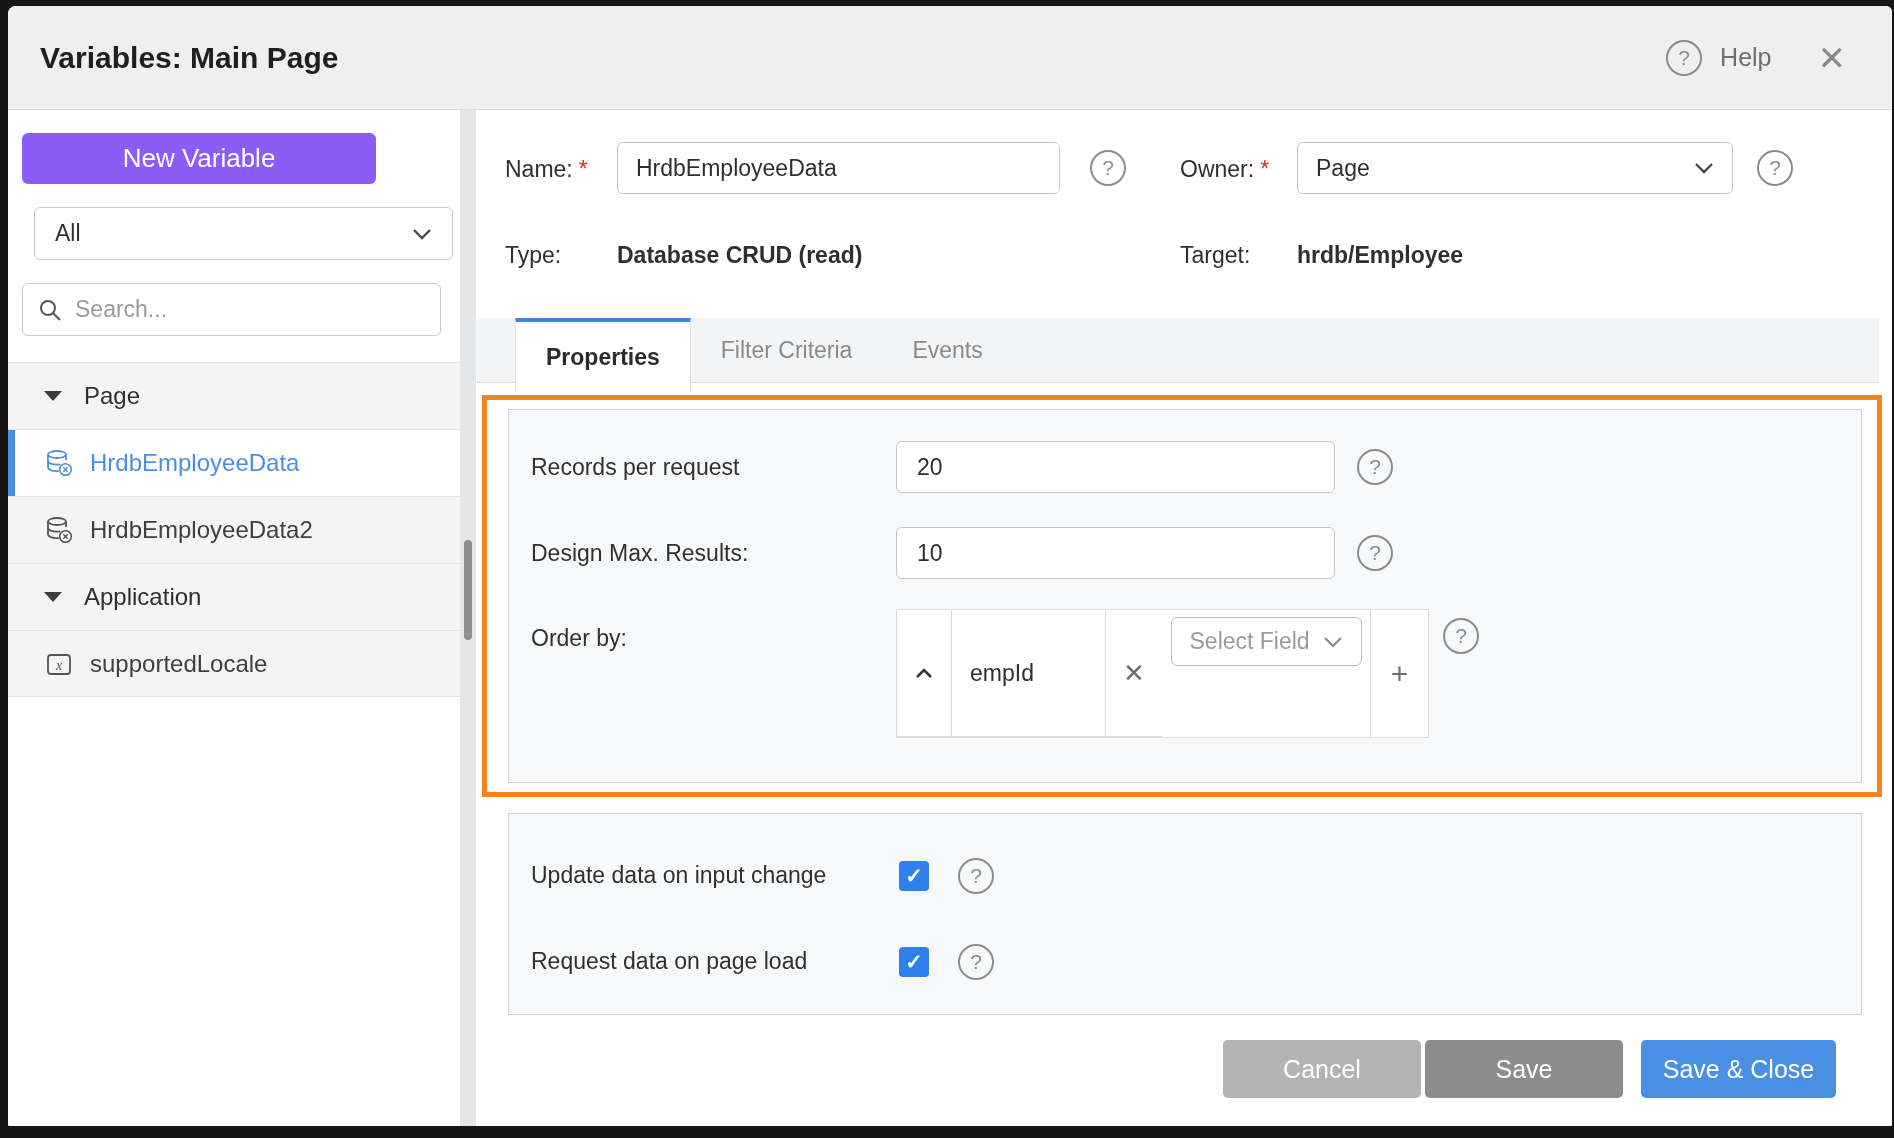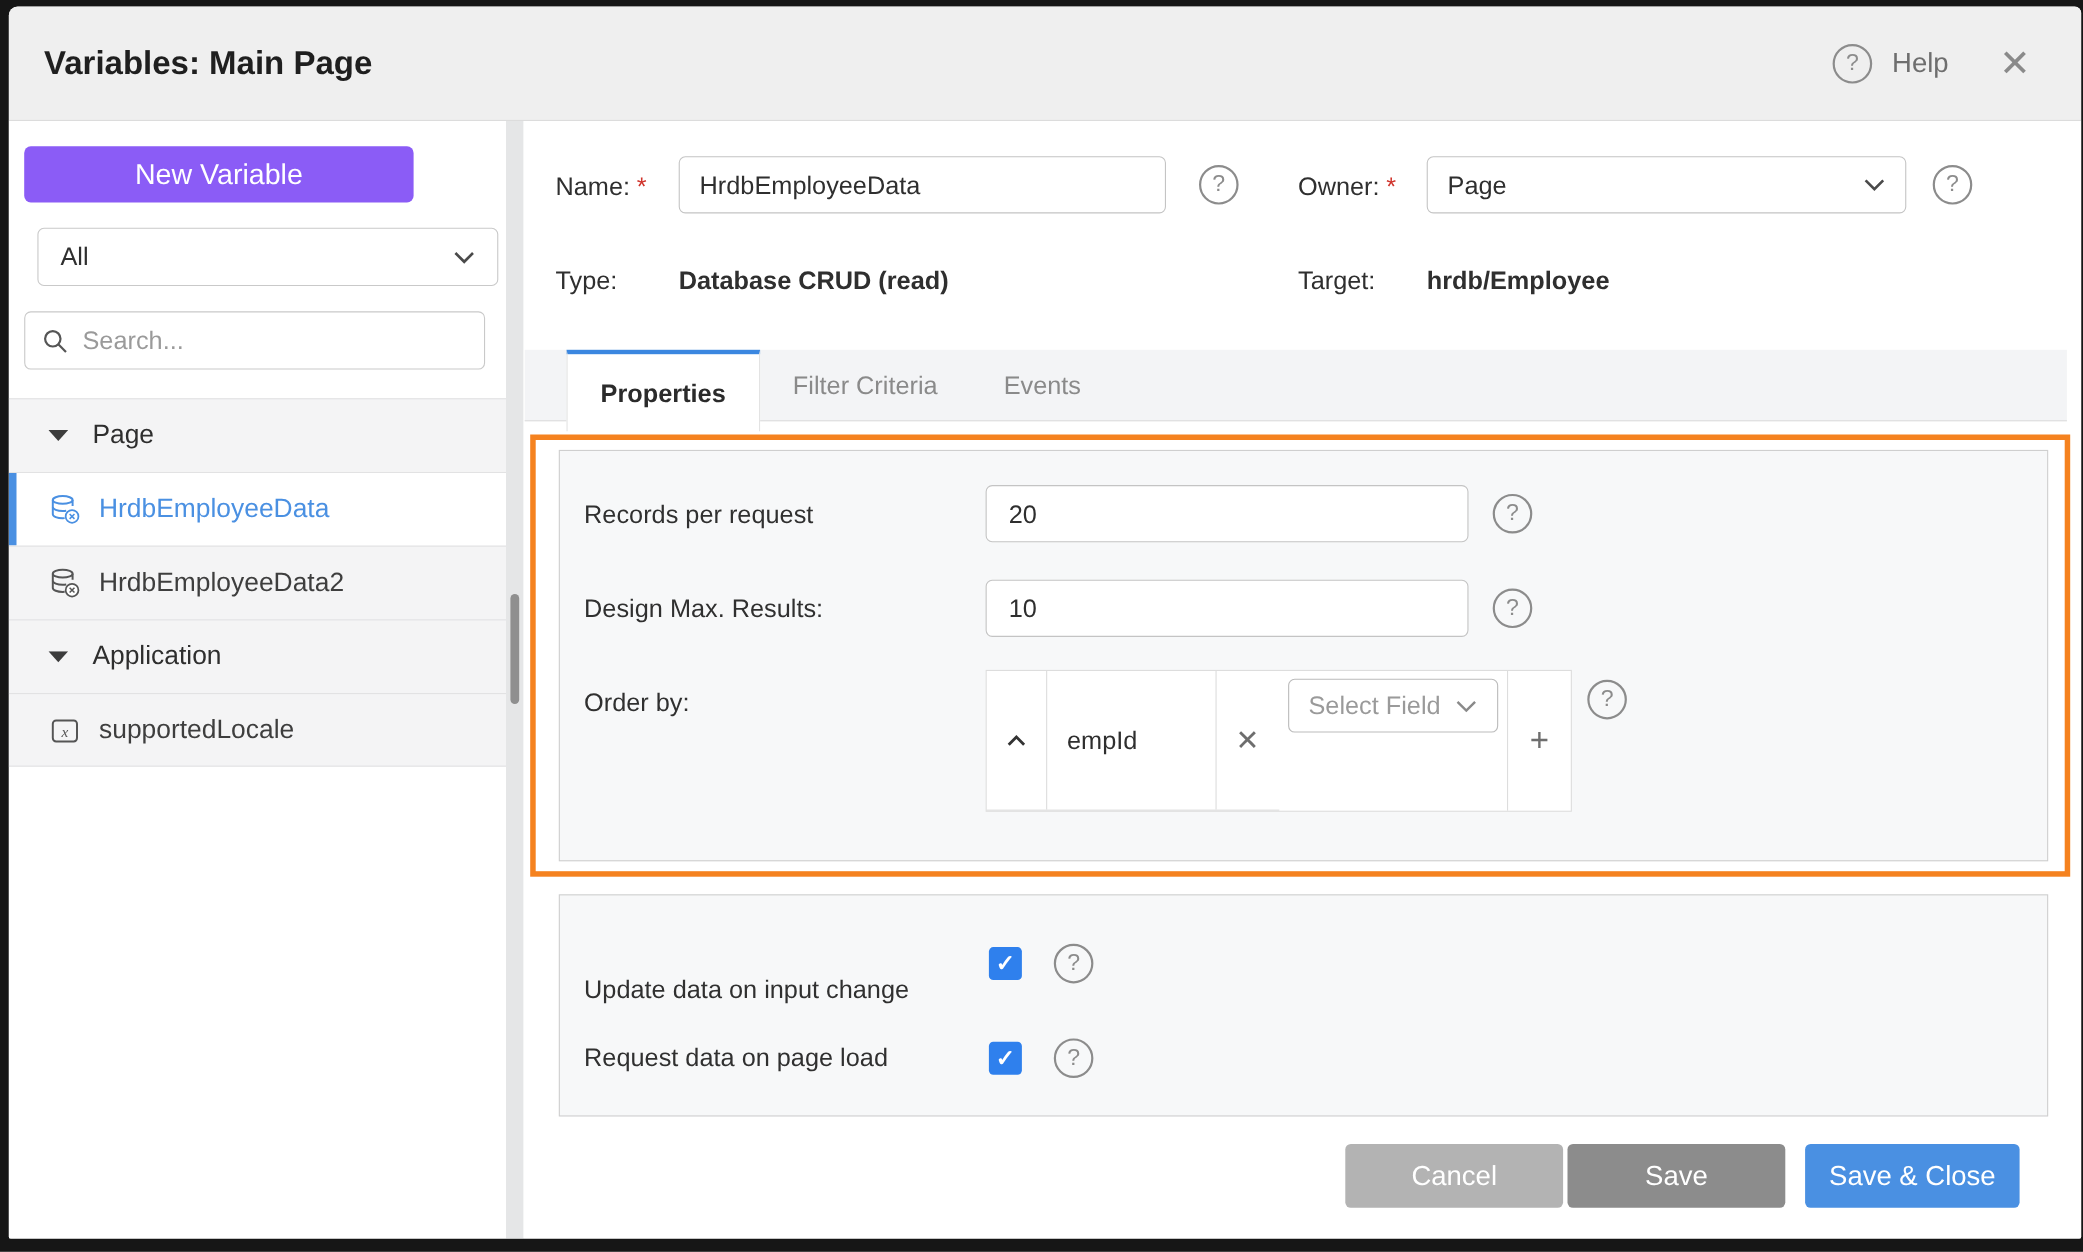--- a/index.html
+++ b/index.html
@@ -307,21 +307,21 @@
                 <span>+</span>
               </div>
           </div>
         </div>
         <div class="qcircle q-abs" style="left:934px; top:208px;">
             <span>?</span>
           </div>
       </div>
 
       <div class="panel panel-2">
-        <div class="p-label" style="left:22px; top:48px;margin-top:24px;">Update data on input change</div>
+        <div class="p-label" style="left:22px; top:48px;">Update data on input change</div>
         <div class="checkbox" style="left:390px; top:47px;">
             <span>✓</span>
           </div>
         <div class="qcircle q-abs" style="left:449px; top:44px;">
             <span>?</span>
           </div>
 
         <div class="p-label" style="left:22px; top:134px;">Request data on page load</div>
         <div class="checkbox" style="left:390px; top:133px;">
             <span>✓</span>

